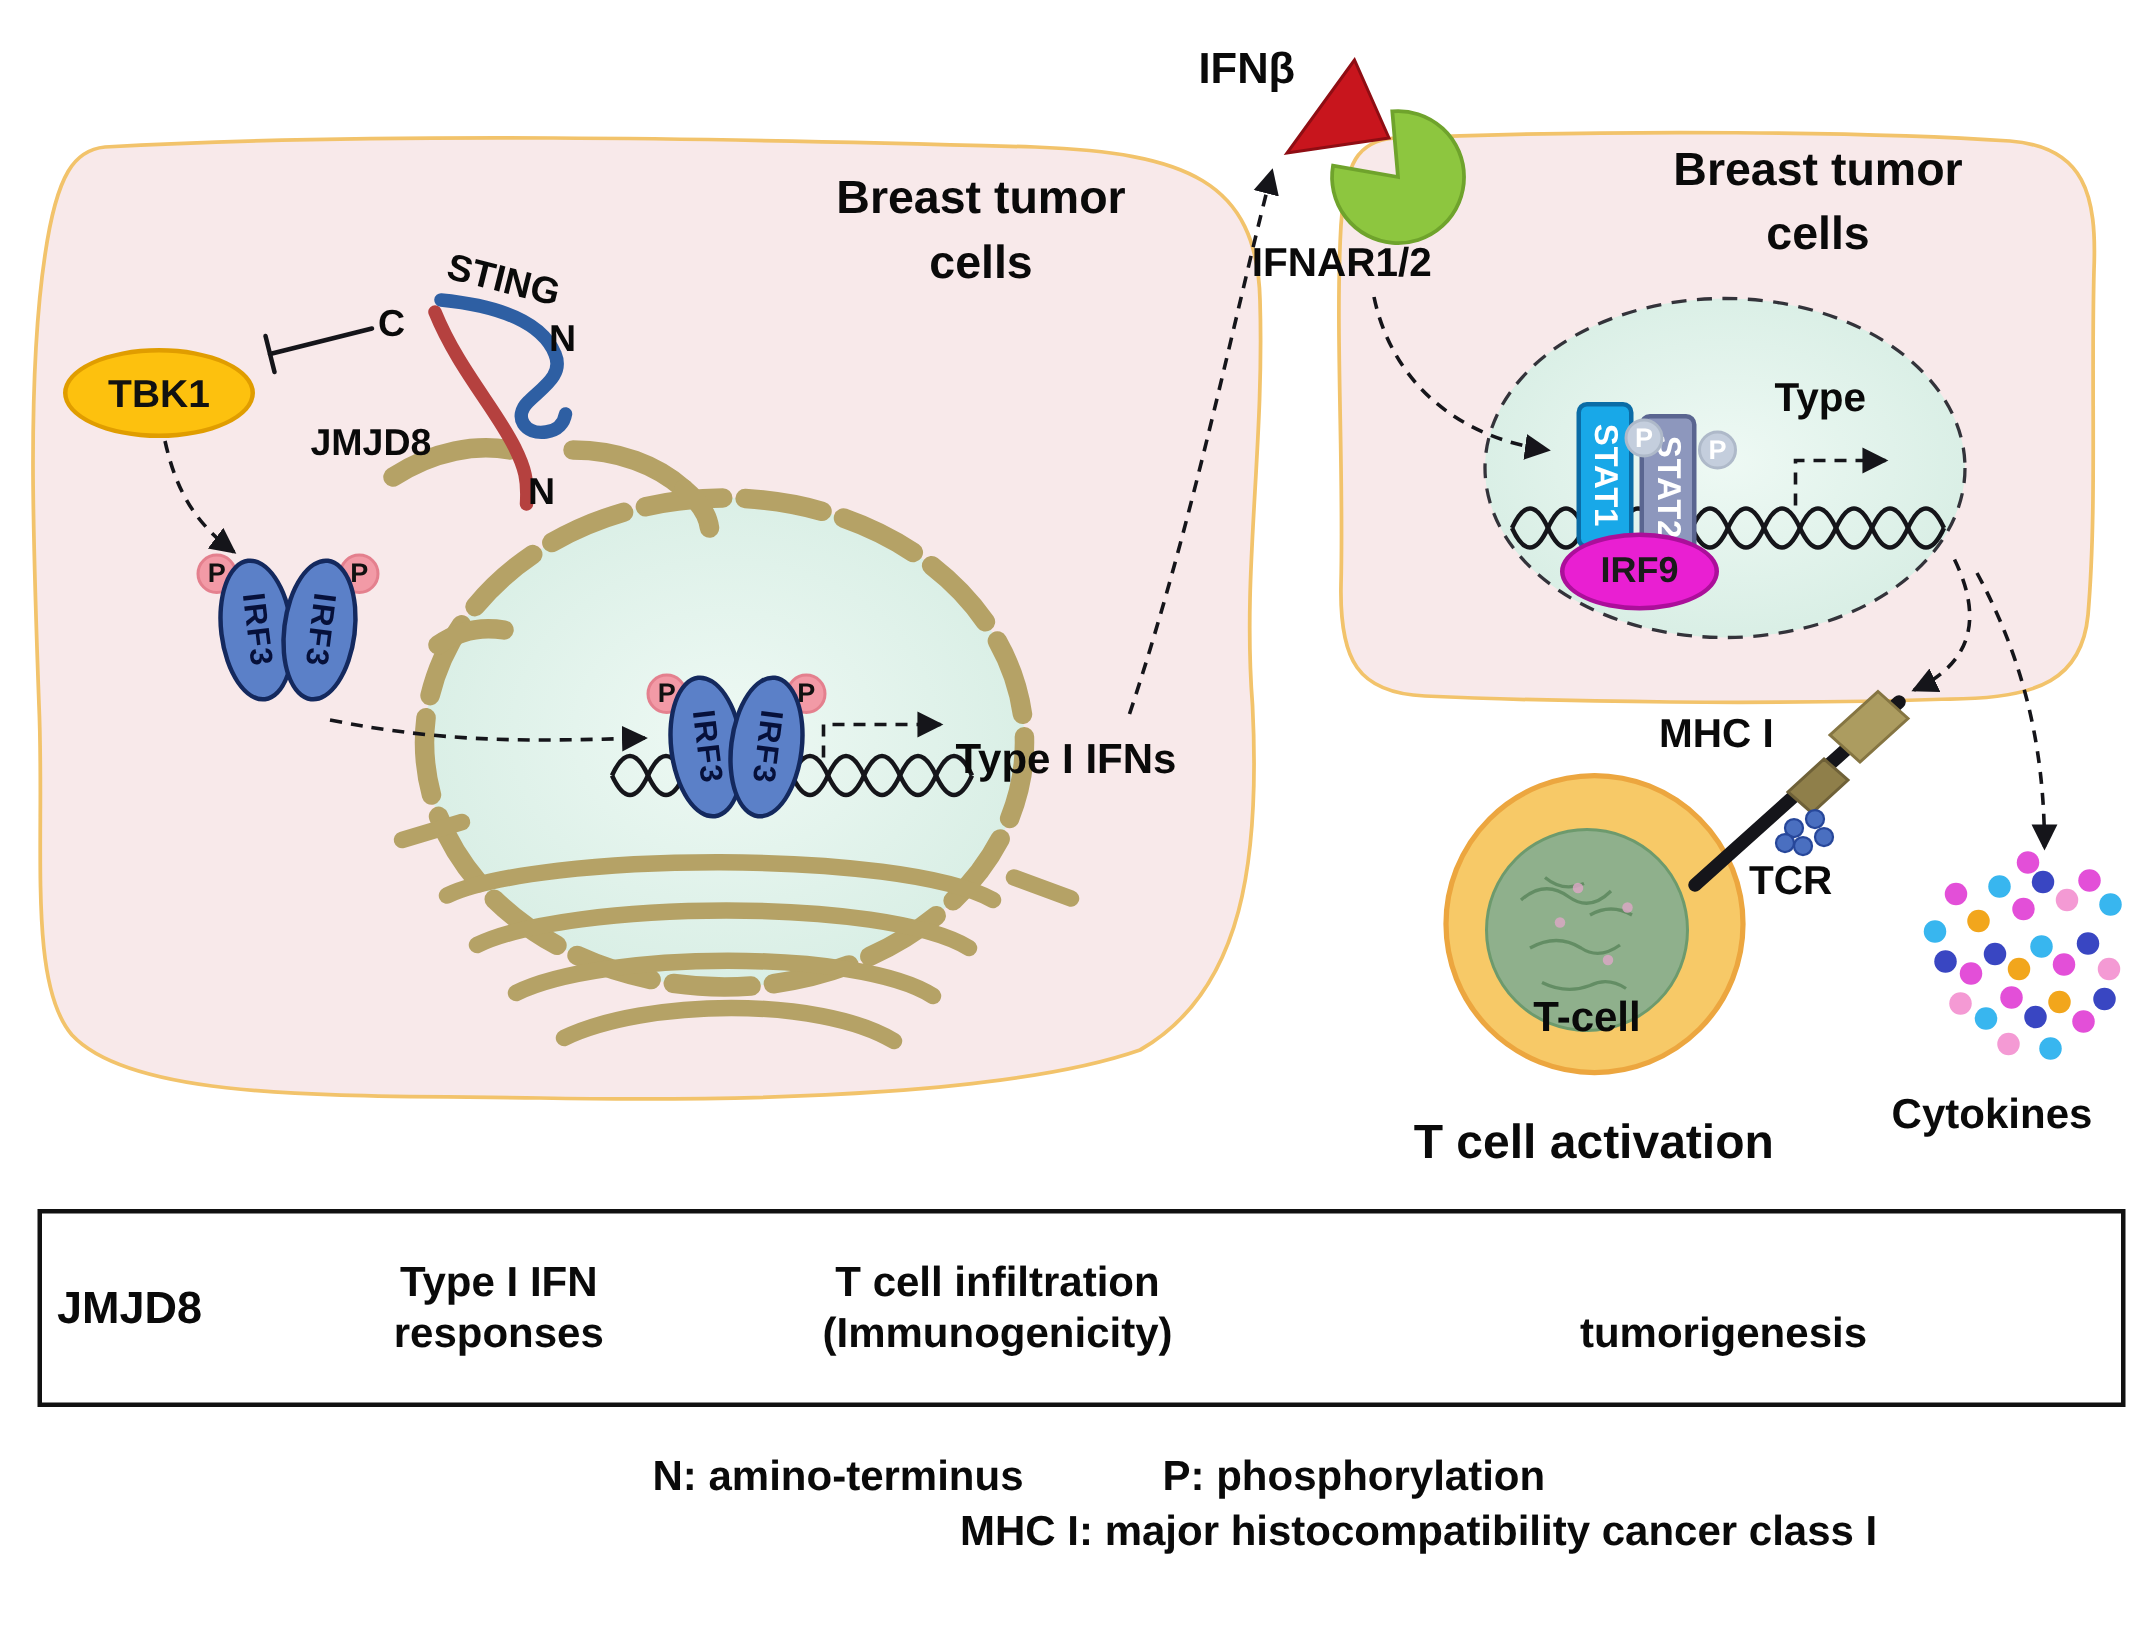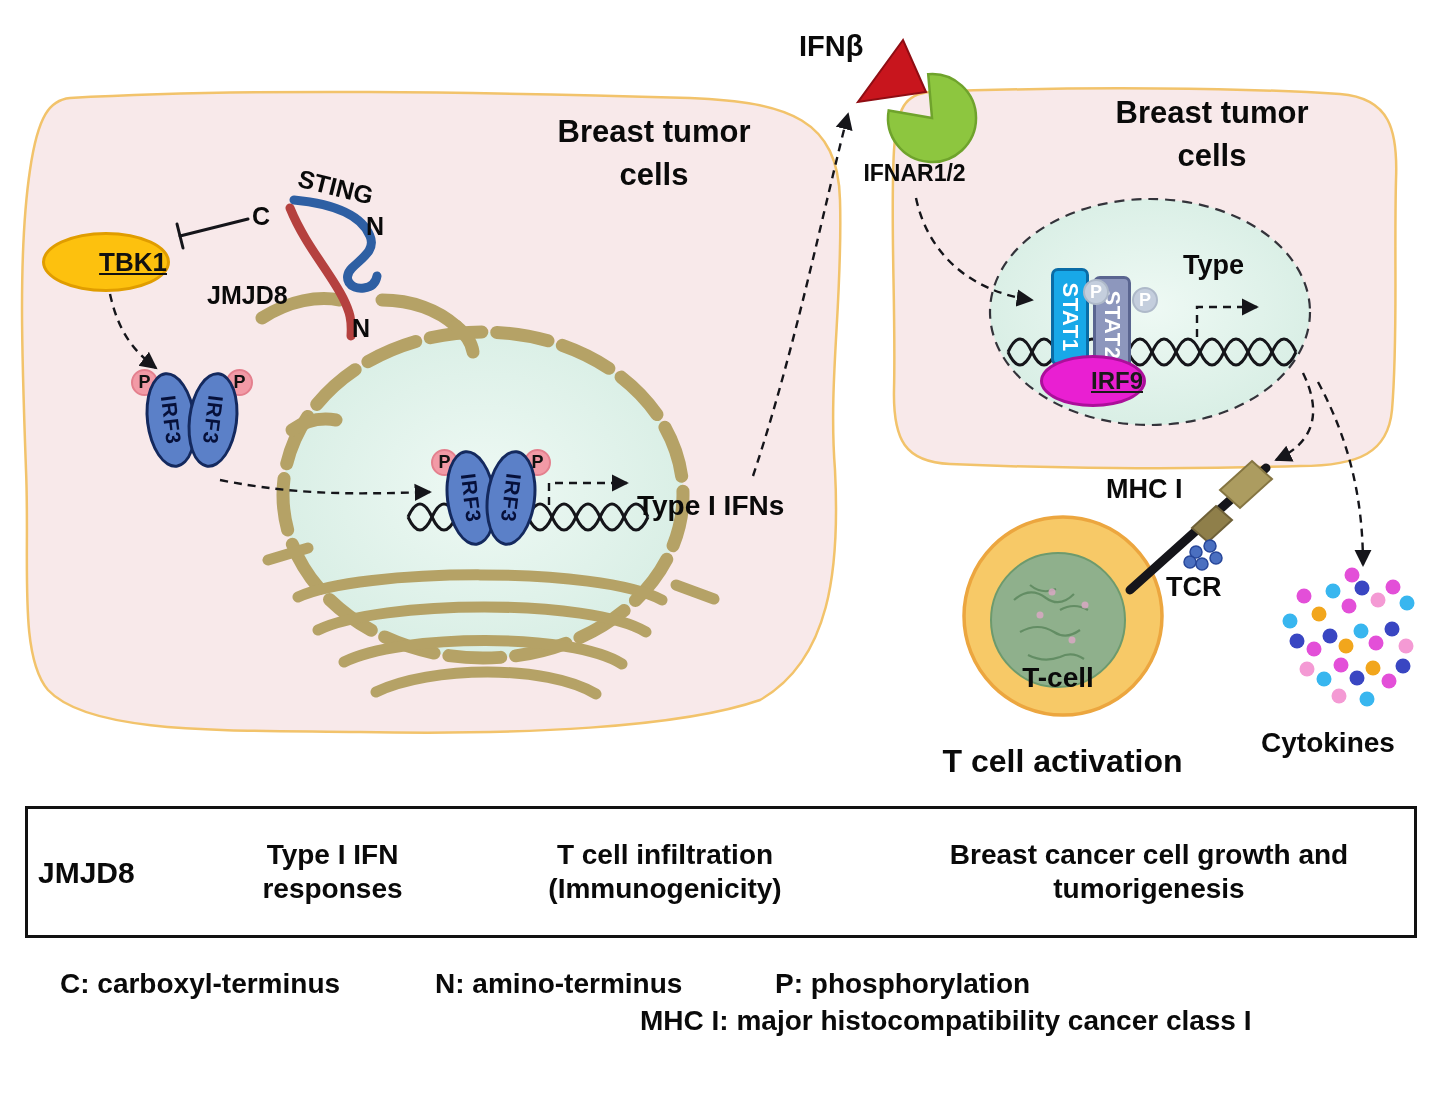--- a/index.html
+++ b/index.html
@@ -11,21 +11,21 @@
   .irf3 { position:absolute; width:50px; height:96px; background:#5b80c8; border:3px solid #14295e;
           border-radius:50%; display:flex; align-items:center; justify-content:center; }
   .irf3 span { transform:rotate(90deg); font-weight:bold; font-size:21px; color:#06103a; letter-spacing:1px; }
   .pb { position:absolute; width:27px; height:27px; border-radius:50%; background:#f29aa6; border:2px solid #e4808e;
         display:flex; align-items:center; justify-content:center; font-weight:bold; font-size:18px; color:#111; }
   .pg { position:absolute; width:26px; height:26px; border-radius:50%; background:#c4cedd; border:2px solid #aeb9c9;
         display:flex; align-items:center; justify-content:center; font-weight:bold; font-size:18px; color:#fff; }
   .stat { position:absolute; width:38px; height:98px; border-radius:7px; border:3px solid;
           display:flex; align-items:center; justify-content:center; }
   .stat span { transform:rotate(90deg); font-weight:bold; font-size:22px; color:#fff; letter-spacing:.5px; }
-  .ellipse-protein { position:absolute; border-radius:50%; display:flex; align-items:center; justify-content:flex-end; font-weight:bold;text-decoration:underline; }
+  .ellipse-protein { position:absolute; border-radius:50%; display:flex; align-items:center; justify-content:center; font-weight:bold; }
   .sumbox { position:absolute; left:25px; top:806px; width:1392px; height:132px; border:3px solid #111; background:#fff; }
 </style>
 </head>
 <body>
 
 <div class="canvas">
 
   <svg class="layer" width="1437" height="1099" viewBox="0 0 1437 1099">
     <defs>
       <marker id="arrow" viewBox="0 0 10 9" refX="8" refY="4.5" markerWidth="8" markerHeight="8" orient="auto">
@@ -216,21 +216,21 @@
   <div class="irf3" style="left:446px;top:450px;transform:rotate(-7deg);">
       <span>IRF3</span>
     </div>
   <div class="irf3" style="left:486px;top:450px;transform:rotate(7deg);">
       <span>IRF3</span>
     </div>
 
   <div class="lbl" style="left:637px;top:490px;font-size:28px;">Type I IFNs</div>
 
   <div class="lbl" style="left:799px;top:30px;font-size:29px;">IFNβ</div>
-  <div class="lbl ctr" style="left:832px;top:160px;width:165px;font-size:23px;">IFNAR1/2</div>
+  <div class="lbl ctr" style="left:812px;top:160px;width:165px;font-size:27px;">IFNAR1/2</div>
 
   <div class="lbl ctr" style="left:1092px;top:95px;width:240px;font-size:31px;">Breast tumor</div>
   <div class="lbl ctr" style="left:1092px;top:138px;width:240px;font-size:31px;">cells</div>
 
   <div class="stat" style="left:1051px;top:268px;background:#18a8e8;border-color:#0a6ca6;">
     <span>STAT1</span>
   </div>
   <div class="stat" style="left:1093px;top:276px;background:#8d97bd;border-color:#5a6590;">
     <span>STAT2</span>
   </div>
@@ -252,21 +252,19 @@
   <div class="lbl ctr" style="left:1003px;top:662px;width:110px;font-size:28px;">T-cell</div>
   <div class="lbl ctr" style="left:935px;top:743px;width:255px;font-size:32px;">T cell activation</div>
   <div class="lbl ctr" style="left:1248px;top:727px;width:160px;font-size:28px;text-align:center;">Cytokines</div>
 
   <div class="sumbox"></div>
   <div class="lbl" style="left:38px;top:856px;font-size:30px;">JMJD8</div>
   <div class="lbl ctr" style="left:245px;top:839px;width:175px;font-size:28px;">Type I IFN</div>
   <div class="lbl ctr" style="left:245px;top:873px;width:175px;font-size:28px;">responses</div>
   <div class="lbl ctr" style="left:520px;top:839px;width:290px;font-size:28px;">T cell infiltration</div>
   <div class="lbl ctr" style="left:520px;top:873px;width:290px;font-size:28px;">(Immunogenicity)</div>
-  <div class="lbl ctr" style="left:918px;top:839px;width:462px;font-size:28px;">Breast cancer cell growth and</div>
   <div class="lbl ctr" style="left:918px;top:873px;width:462px;font-size:28px;">tumorigenesis</div>
 
-  <div class="lbl" style="left:60px;top:968px;font-size:28px;">C: carboxyl-terminus</div>
   <div class="lbl" style="left:435px;top:968px;font-size:28px;">N: amino-terminus</div>
   <div class="lbl" style="left:775px;top:968px;font-size:28px;">P: phosphorylation</div>
   <div class="lbl" style="left:640px;top:1005px;font-size:28px;">MHC I: major histocompatibility cancer class I</div>
 
 </div>
 
 </body></html>

